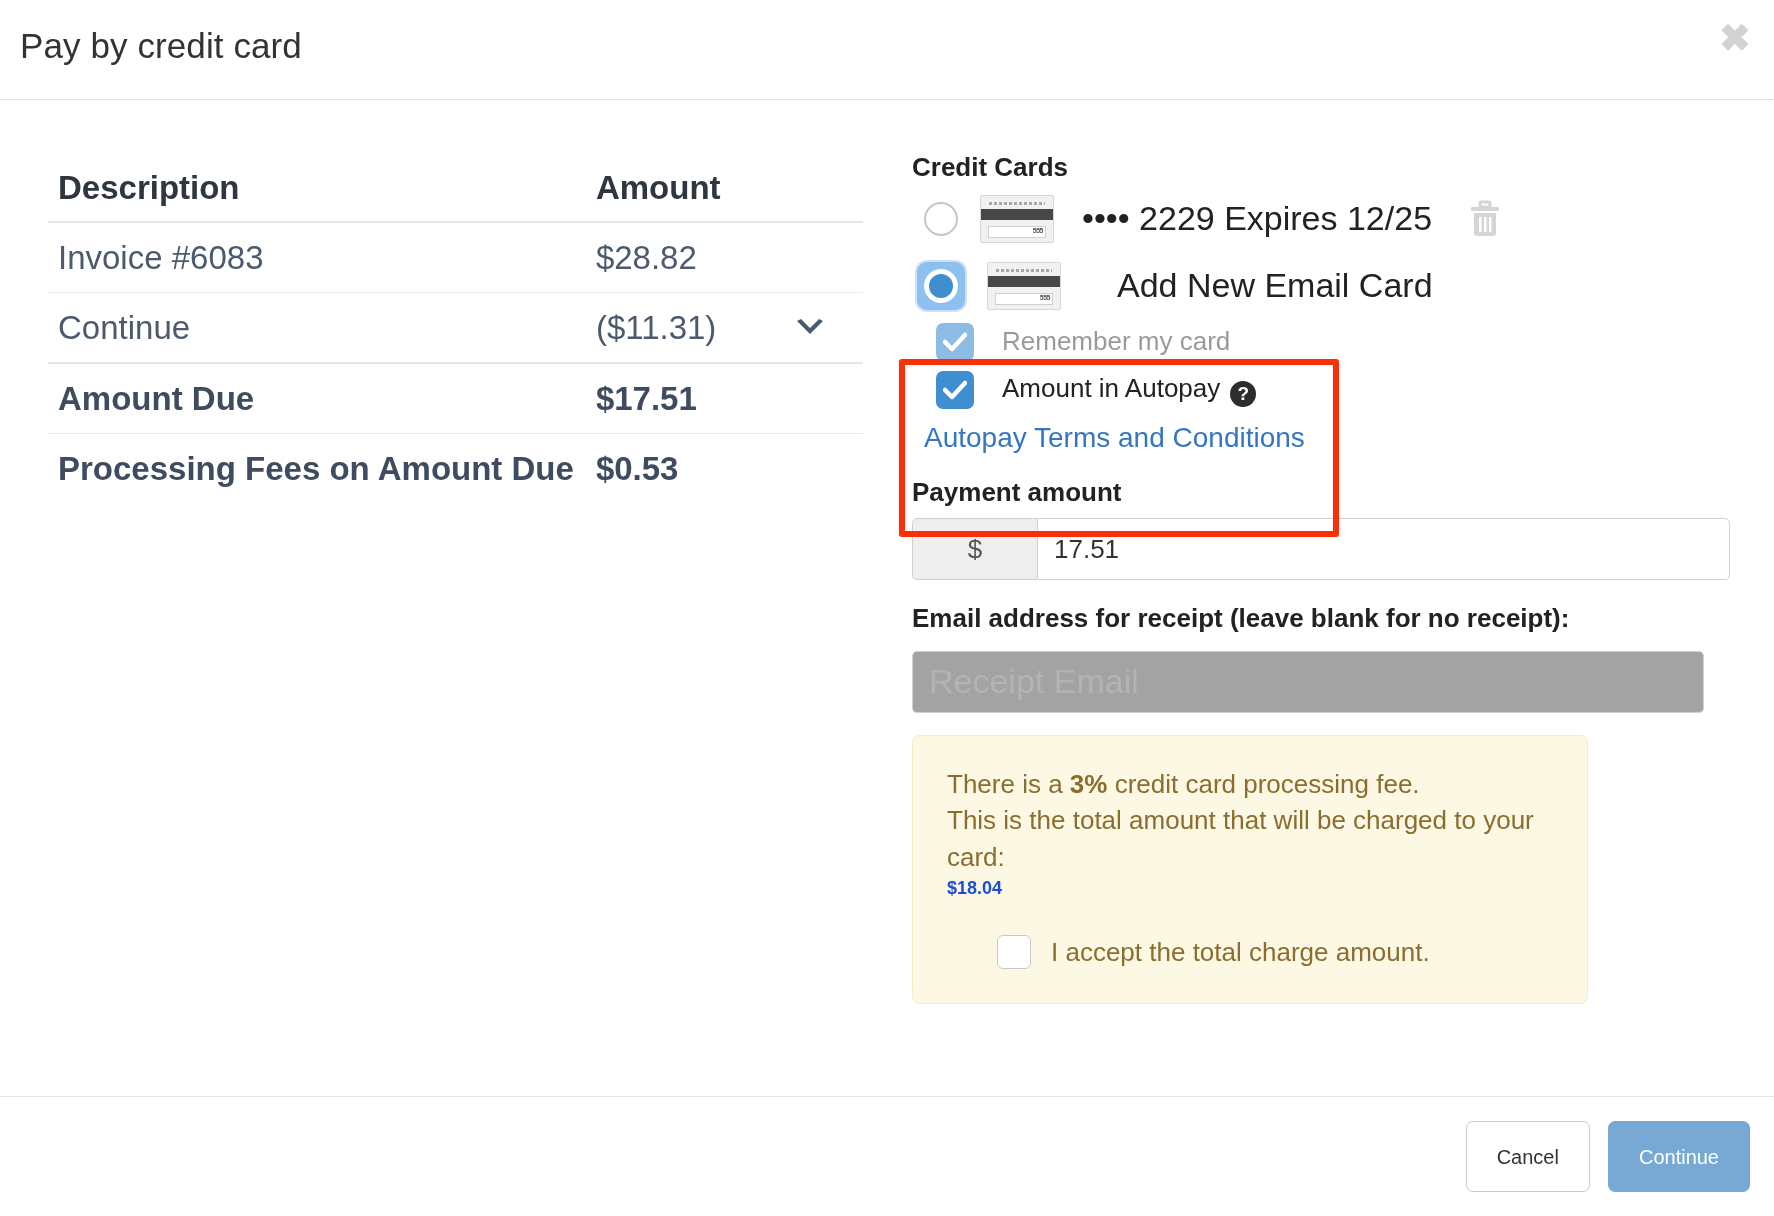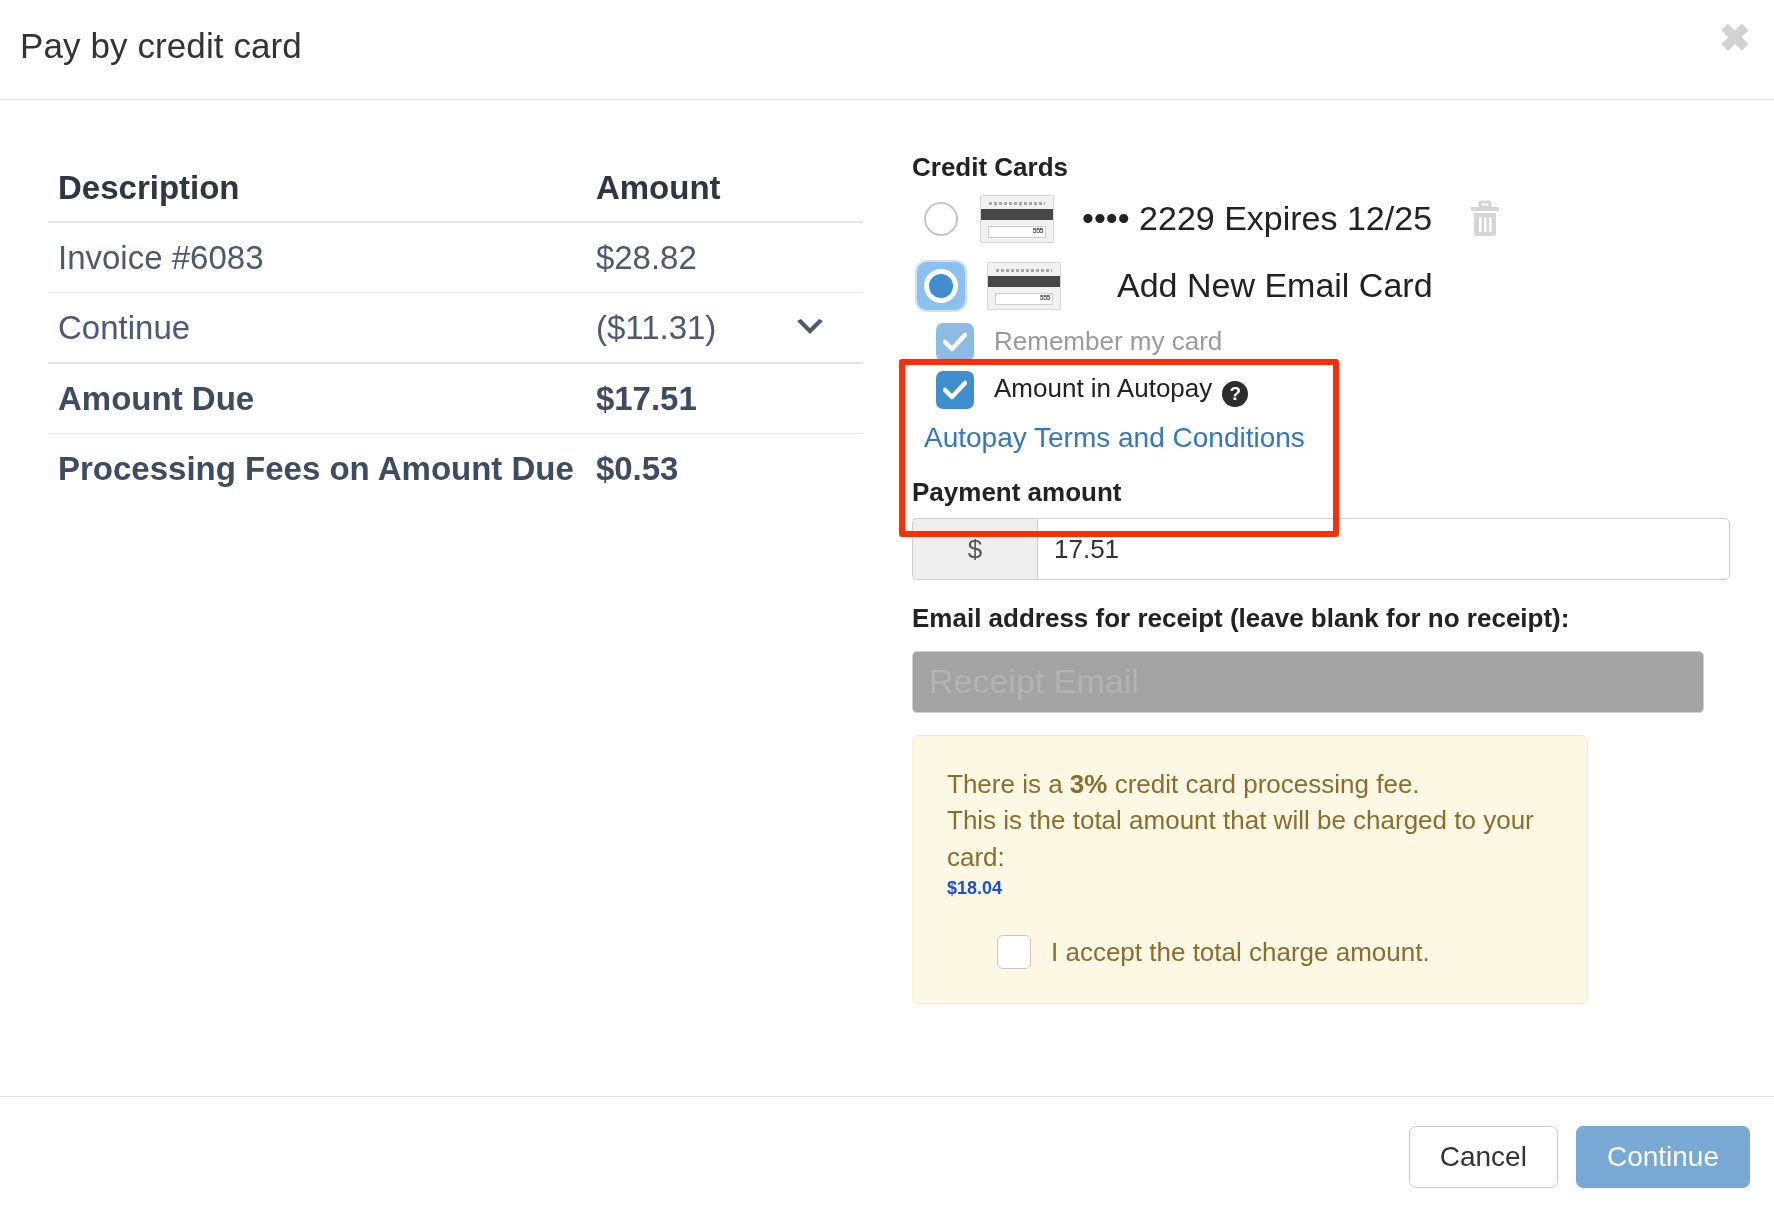--- a/index.html
+++ b/index.html
@@ -200,20 +200,21 @@
     flex: 0 0 auto;
     cursor: pointer;
   }
 
   
   .check-row {
     display: flex;
     align-items: center;
     height: 48px;
     padding-left: 24px;
+    gap: 8px;
   }
   .cb {
     width: 38px; height: 38px;
     border-radius: 7px;
     flex: 0 0 auto;
     display: flex; align-items: center; justify-content: center;
     cursor: pointer;
   }
   .cb.on-light { background: #8cbbe3; }
   .cb.on-strong { background: #3f8ed0; }
@@ -352,25 +353,25 @@
     height: 120px;
     border-top: 1px solid #e5e5e5;
     display: flex;
     align-items: center;
     justify-content: flex-end;
     padding-right: 24px;
     gap: 18px;
   }
   .btn {
     font-family: "Liberation Sans", sans-serif;
-    font-size: 28px;
+    font-size: 20px;
     border-radius: 7px;
     cursor: pointer;
     padding: 0 30px;
-    height: 62px;
+    height: 71px;
     line-height: 60px;
   }
   .btn-cancel {
     background: #fff;
     border: 1px solid #cccccc;
     color: #333;
   }
   .btn-continue {
     background: #78a9d4;
     border: 1px solid #78a9d4;

